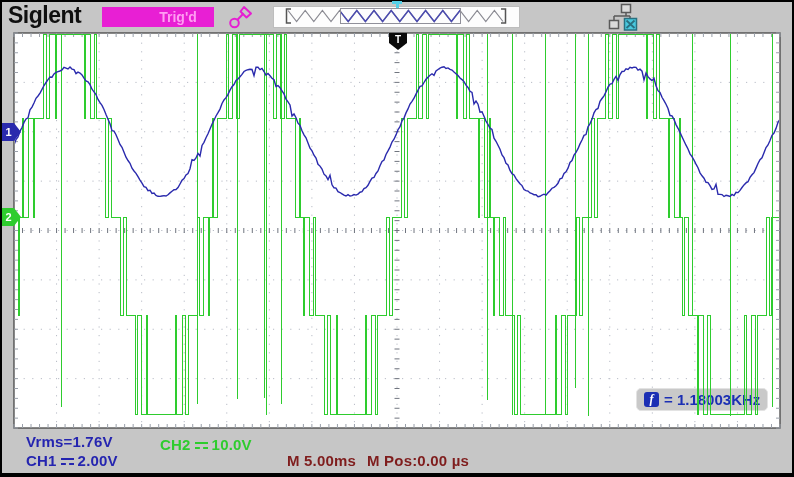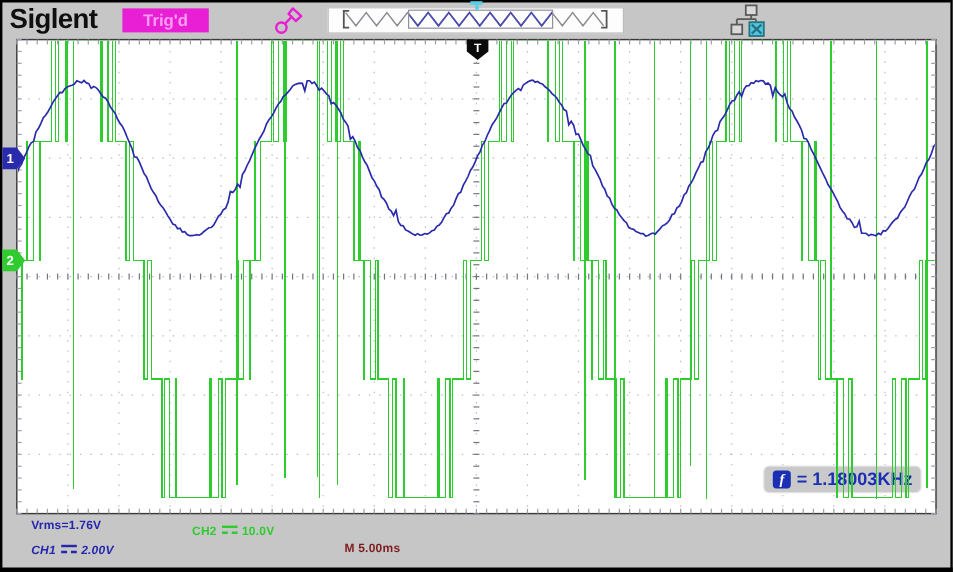--- a/index.html
+++ b/index.html
@@ -7,38 +7,38 @@
     position:relative;width:794px;height:477px;margin:0 auto;
     background:#c6c6c6;overflow:hidden;
     box-shadow: inset 0 0 0 2px #000, inset 0 -4px 0 0 #000;
     font-family:"Liberation Sans",sans-serif;
     -webkit-user-select:none;user-select:none;
   }
   .abs{position:absolute;}
   
   .logo{left:8px;top:2px;font-size:23px;font-weight:700;color:#0f0f0f;letter-spacing:-0.5px;}
   .trig-badge{left:102px;top:7px;width:72px;height:20px;background:#e81fd4;
-    color:#ff9df2;font-size:14px;font-weight:700;text-align:center;line-height:20px;}
+    color:#ff9df2;font-size:14px;font-weight:700;text-align:center;line-height:20px;padding-left:40px;}
   .key-icon{left:227px;top:3px;}
   .preview{left:273px;top:6px;width:245px;height:20px;background:#fdfdfd;border:1px solid #bdbdbd;}
   .t-tick{left:392px;top:1px;width:10px;height:7px;}
   .t-tick::before{content:"";position:absolute;left:0;top:0;width:10px;height:2.5px;background:#55d0e8;}
   .t-tick::after{content:"";position:absolute;left:3.5px;top:2.5px;width:3px;height:4.5px;background:#55d0e8;}
   .net-icon{left:608px;top:3px;}
   
   #grid-svg,#wave-svg{position:absolute;left:0;top:0;}
   #wave-svg{z-index:2;pointer-events:none;}
   .freq-badge{left:636px;top:388px;height:23px;z-index:1;background:#c9c9c9;
     border:1px solid #e3e3e3;border-radius:5px;display:flex;align-items:center;
     gap:5px;padding:0 7px;box-sizing:border-box;}
   .f-icon{display:inline-block;width:15px;height:15px;background:#1b2fb4;border-radius:3px;
     color:#fff;font:italic 700 12px "Liberation Serif",serif;text-align:center;line-height:14px;}
   .f-text{color:#1b2fb4;font-size:15px;font-weight:700;white-space:nowrap;}
   
-  .sb{z-index:3;font-size:10px;font-weight:700;letter-spacing:0.2px;white-space:nowrap;}
+  .sb{z-index:3;font-size:15px;font-weight:700;letter-spacing:0.2px;white-space:nowrap;}
   .c-ch1{color:#2525b0;}
   .c-ch2{color:#2ecc2e;}
   .c-blk{color:#7f1d1d;}
   .coupling{position:relative;display:inline-block;width:15px;height:11px;margin:0 3px;vertical-align:-1px;}
   .coupling::before{content:"";position:absolute;left:1px;right:1px;top:2px;border-top:2px solid currentColor;}
   .coupling::after{content:"";position:absolute;left:1px;right:1px;top:7px;border-top:2px dashed currentColor;}
   .edge-icon{vertical-align:-2px;margin:0 1px;}
 </style>
 </head>
 <body>
@@ -548,24 +548,25 @@
         <text x="8.5" y="221" fill="#fff" font-size="11" font-weight="700" text-anchor="middle" font-family="&quot;Liberation Sans&quot;,sans-serif">2</text>
       </g>
       <g>
         <polygon points="389,33 407,33 407,43 398,50 389,43" fill="#0a0a0a"></polygon>
         <text x="398" y="43" fill="#fff" font-size="10" font-weight="700" text-anchor="middle" font-family="&quot;Liberation Sans&quot;,sans-serif">T</text>
       </g>
     </svg>
 
   <div class="abs sb c-ch1" style="left:26px;top:433px;">Vrms=1.76V</div>
 
-  <div class="abs sb c-ch1" style="left:26px;top:452px;font-style:italic;">
+  <div class="abs sb c-ch1" style="left:26px;top:452px;">
     <span>CH1</span><span class="coupling"></span><span>2.00V</span>
   </div>
 
   <div class="abs sb c-ch2" style="left:160px;top:436px;text-align:center;">
     <span>CH2</span><span class="coupling"></span><span>10.0V</span>
   </div>
 
   <div class="abs sb c-blk" style="left:287px;top:452px;">M 5.00ms</div>
+  <div class="abs sb c-blk" style="left:367px;top:452px;">M Pos:0.00 µs</div>
 
 
 </div>
 
 </body></html>

